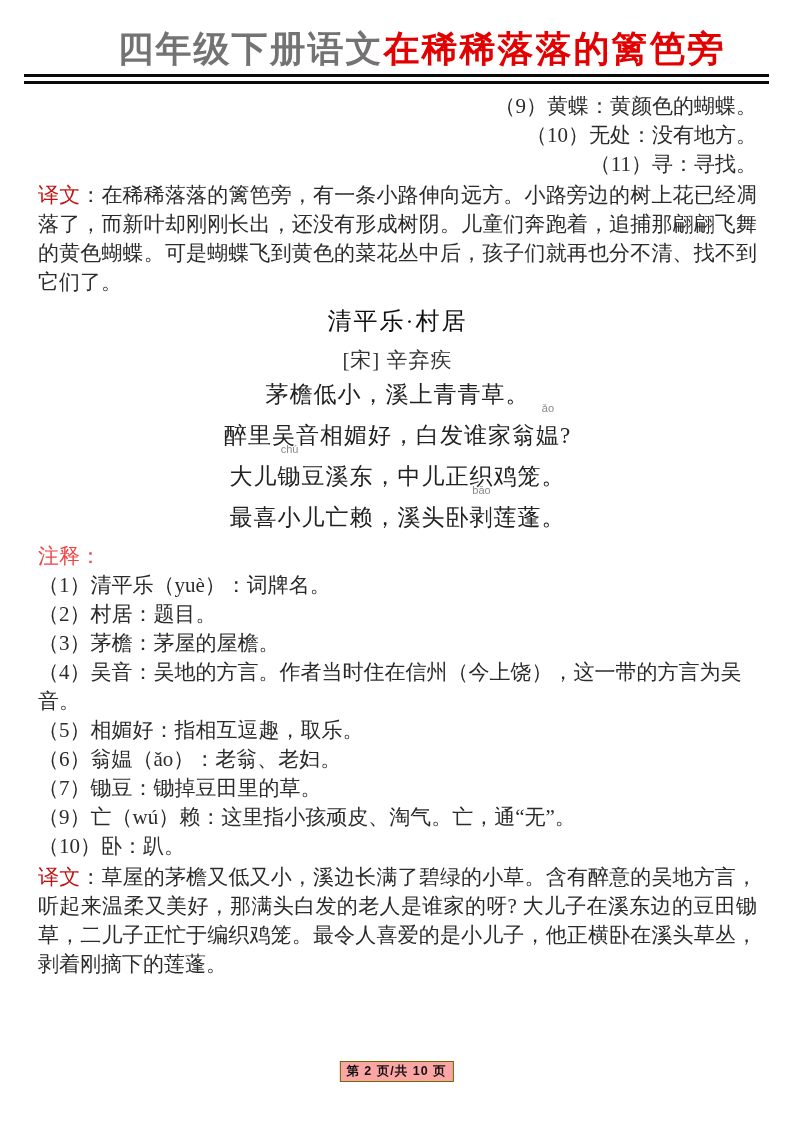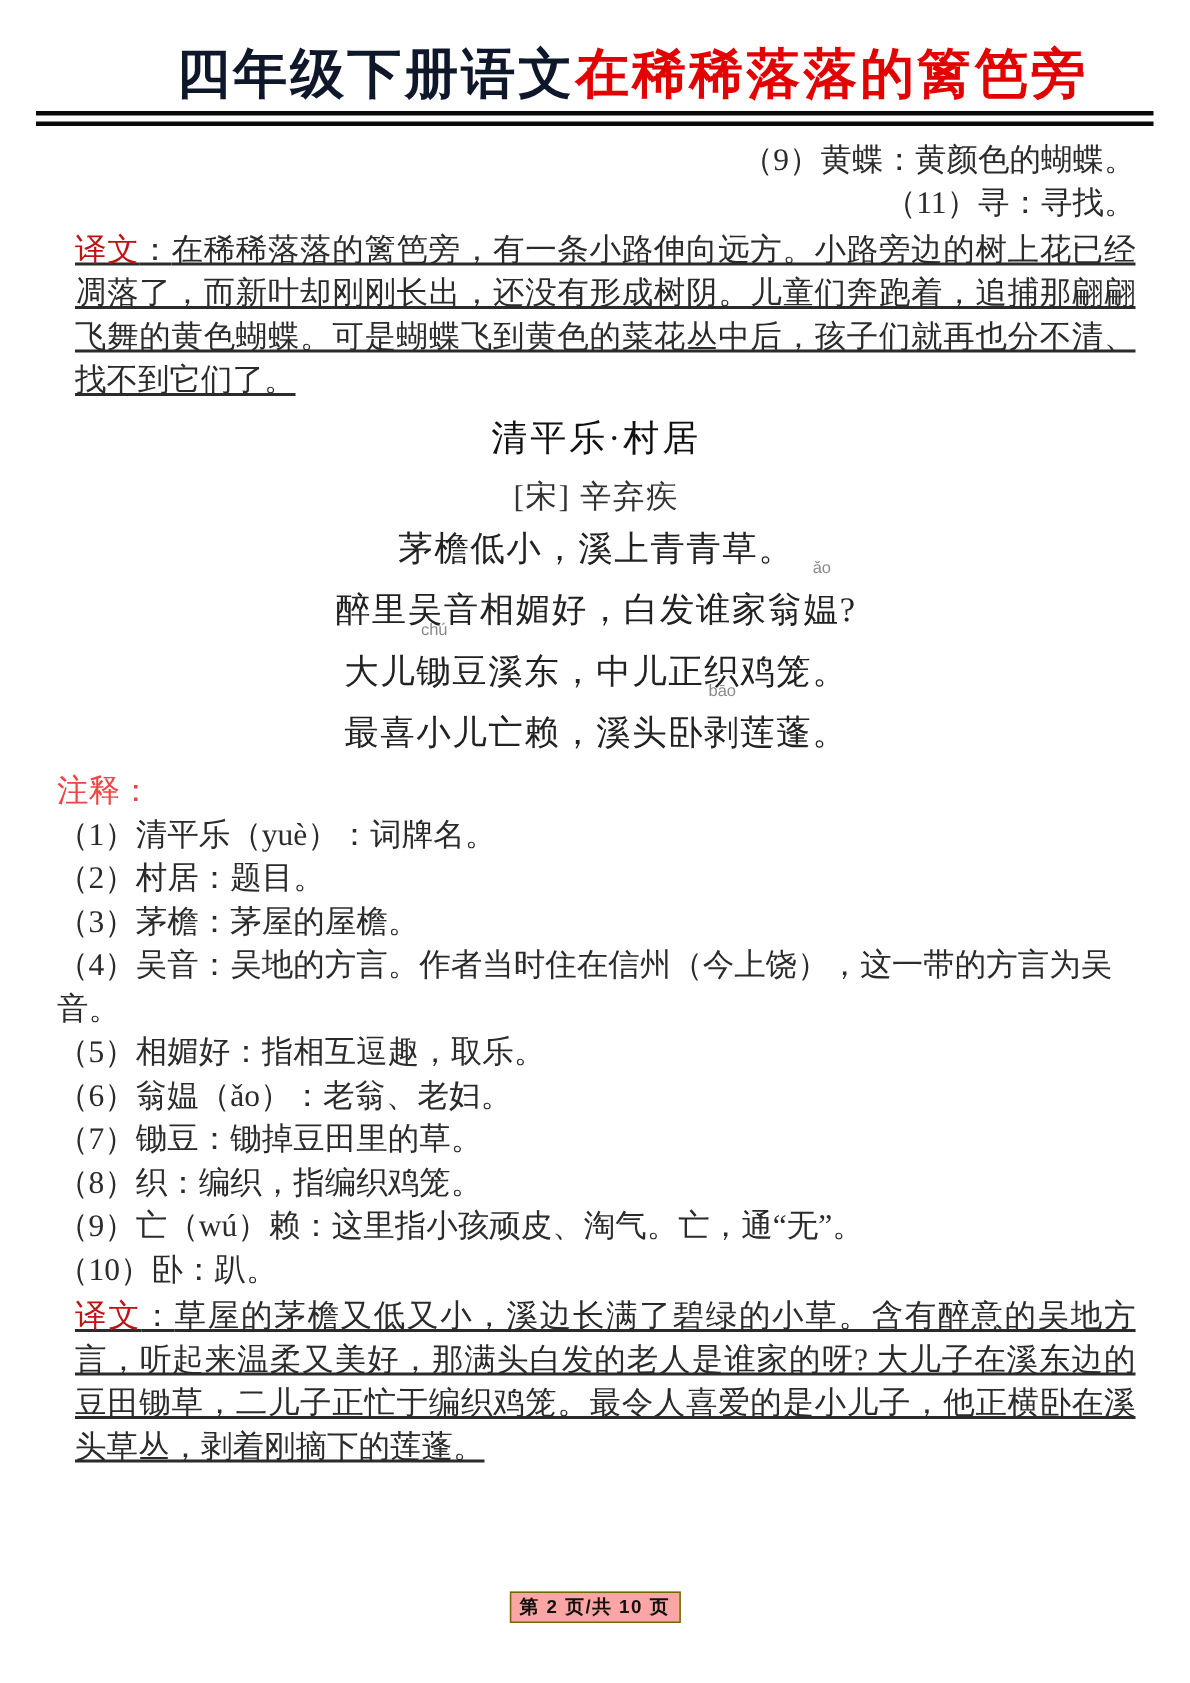--- a/index.html
+++ b/index.html
@@ -7,32 +7,32 @@
     width:793px; height:1122px; background:#ffffff; overflow:hidden;
     font-family:"Liberation Serif", serif; color:#2b2b2b; position:relative;
   }
   .page { padding:26px 36px 0 38px; }
 
   .header {
     text-align:center; white-space:nowrap;
     font-family:"Liberation Sans", sans-serif; font-weight:bold;
     font-size:36px; letter-spacing:2px; line-height:1.25;
   }
-  .t-black { color:#0f172a;margin-left:48px; }
+  .t-black { color:#737373;margin-left:48px; }
   .t-red { color:#e30000; }
 
   .double-rule {
     height:4px; margin:3px -12px 0 -14px;
     border-top:3px solid #0a0a0a; border-bottom:3px solid #0a0a0a;
   }
 
   .body-text { font-size:21px; line-height:29px; }
   .intro-notes { margin-top:8px;text-align:right; }
   .intro-notes p, .notes p { margin:0; }
-  .trans { margin:2px 0 0 12px; text-align:justify;text-decoration:underline; }
+  .trans { margin:2px 0 0 0; text-align:justify; }
   .label-red { color:#bf1414; }
   .label-orange { color:#ef4444; }
 
   .poem { text-align:center; margin-top:8px; }
   .poem-title { font-size:24px; font-weight:normal; letter-spacing:2px; color:#111; }
   .poem-author { font-size:21px; margin-top:9px; color:#333; letter-spacing:1px; }
   .poem-line { font-size:23px; height:41px; line-height:41px; letter-spacing:1px; color:#222; }
   .poem-line:first-of-type { margin-top:6px; }
   .pinyin-wrap { position:relative; display:inline-block; }
   .pinyin {
@@ -57,20 +57,21 @@
 
 <div class="page">
 
   <div class="header">
     <span class="t-black">四年级下册语文</span><span class="t-red">在稀稀落落的篱笆旁</span>
   </div>
   <div class="double-rule"></div>
 
   <div class="intro-notes body-text">
     <p>（9）黄蝶：黄颜色的蝴蝶。</p>
+    <p>（10）无处：没有地方。</p>
     <p>（11）寻：寻找。</p>
   </div>
 
   <p class="trans body-text"><span class="label-red">译文</span><span>：</span><span>在稀稀落落的篱笆旁，有一条小路伸向远方。小路旁边的树上花已经凋落了，而新叶却刚刚长出，还没有形成树阴。儿童们奔跑着，追捕那翩翩飞舞的黄色蝴蝶。可是蝴蝶飞到黄色的菜花丛中后，孩子们就再也分不清、找不到它们了。</span></p>
 
   <div class="poem">
     <div class="poem-title">清平乐·村居</div>
     <div class="poem-author">[宋] 辛弃疾</div>
     <div class="poem-line">茅檐低小，溪上青青草。</div>
     <div class="poem-line"><span>醉里吴音相媚好，白发谁家翁</span><span class="pinyin-wrap"><span class="pinyin">ǎo</span><span>媪</span></span><span>?</span></div>
@@ -80,21 +81,20 @@
 
   <div class="notes body-text">
     <p class="label-orange">注释：</p>
     <p>（1）清平乐（yuè）：词牌名。</p>
     <p>（2）村居：题目。</p>
     <p>（3）茅檐：茅屋的屋檐。</p>
     <p>（4）吴音：吴地的方言。作者当时住在信州（今上饶），这一带的方言为吴音。</p>
     <p>（5）相媚好：指相互逗趣，取乐。</p>
     <p>（6）翁媪（ǎo）：老翁、老妇。</p>
     <p>（7）锄豆：锄掉豆田里的草。</p>
-    <p>（8）织：编织，指编织鸡笼。</p>
     <p>（9）亡（wú）赖：这里指小孩顽皮、淘气。亡，通“无”。</p>
     <p>（10）卧：趴。</p>
   </div>
 
   <p class="trans body-text"><span class="label-red">译文</span><span>：</span><span>草屋的茅檐又低又小，溪边长满了碧绿的小草。含有醉意的吴地方言，听起来温柔又美好，那满头白发的老人是谁家的呀? 大儿子在溪东边的豆田锄草，二儿子正忙于编织鸡笼。最令人喜爱的是小儿子，他正横卧在溪头草丛，剥着刚摘下的莲蓬。</span></p>
 
 </div>
 
 <div class="footer-badge">第 2 页/共 10 页</div>
 

